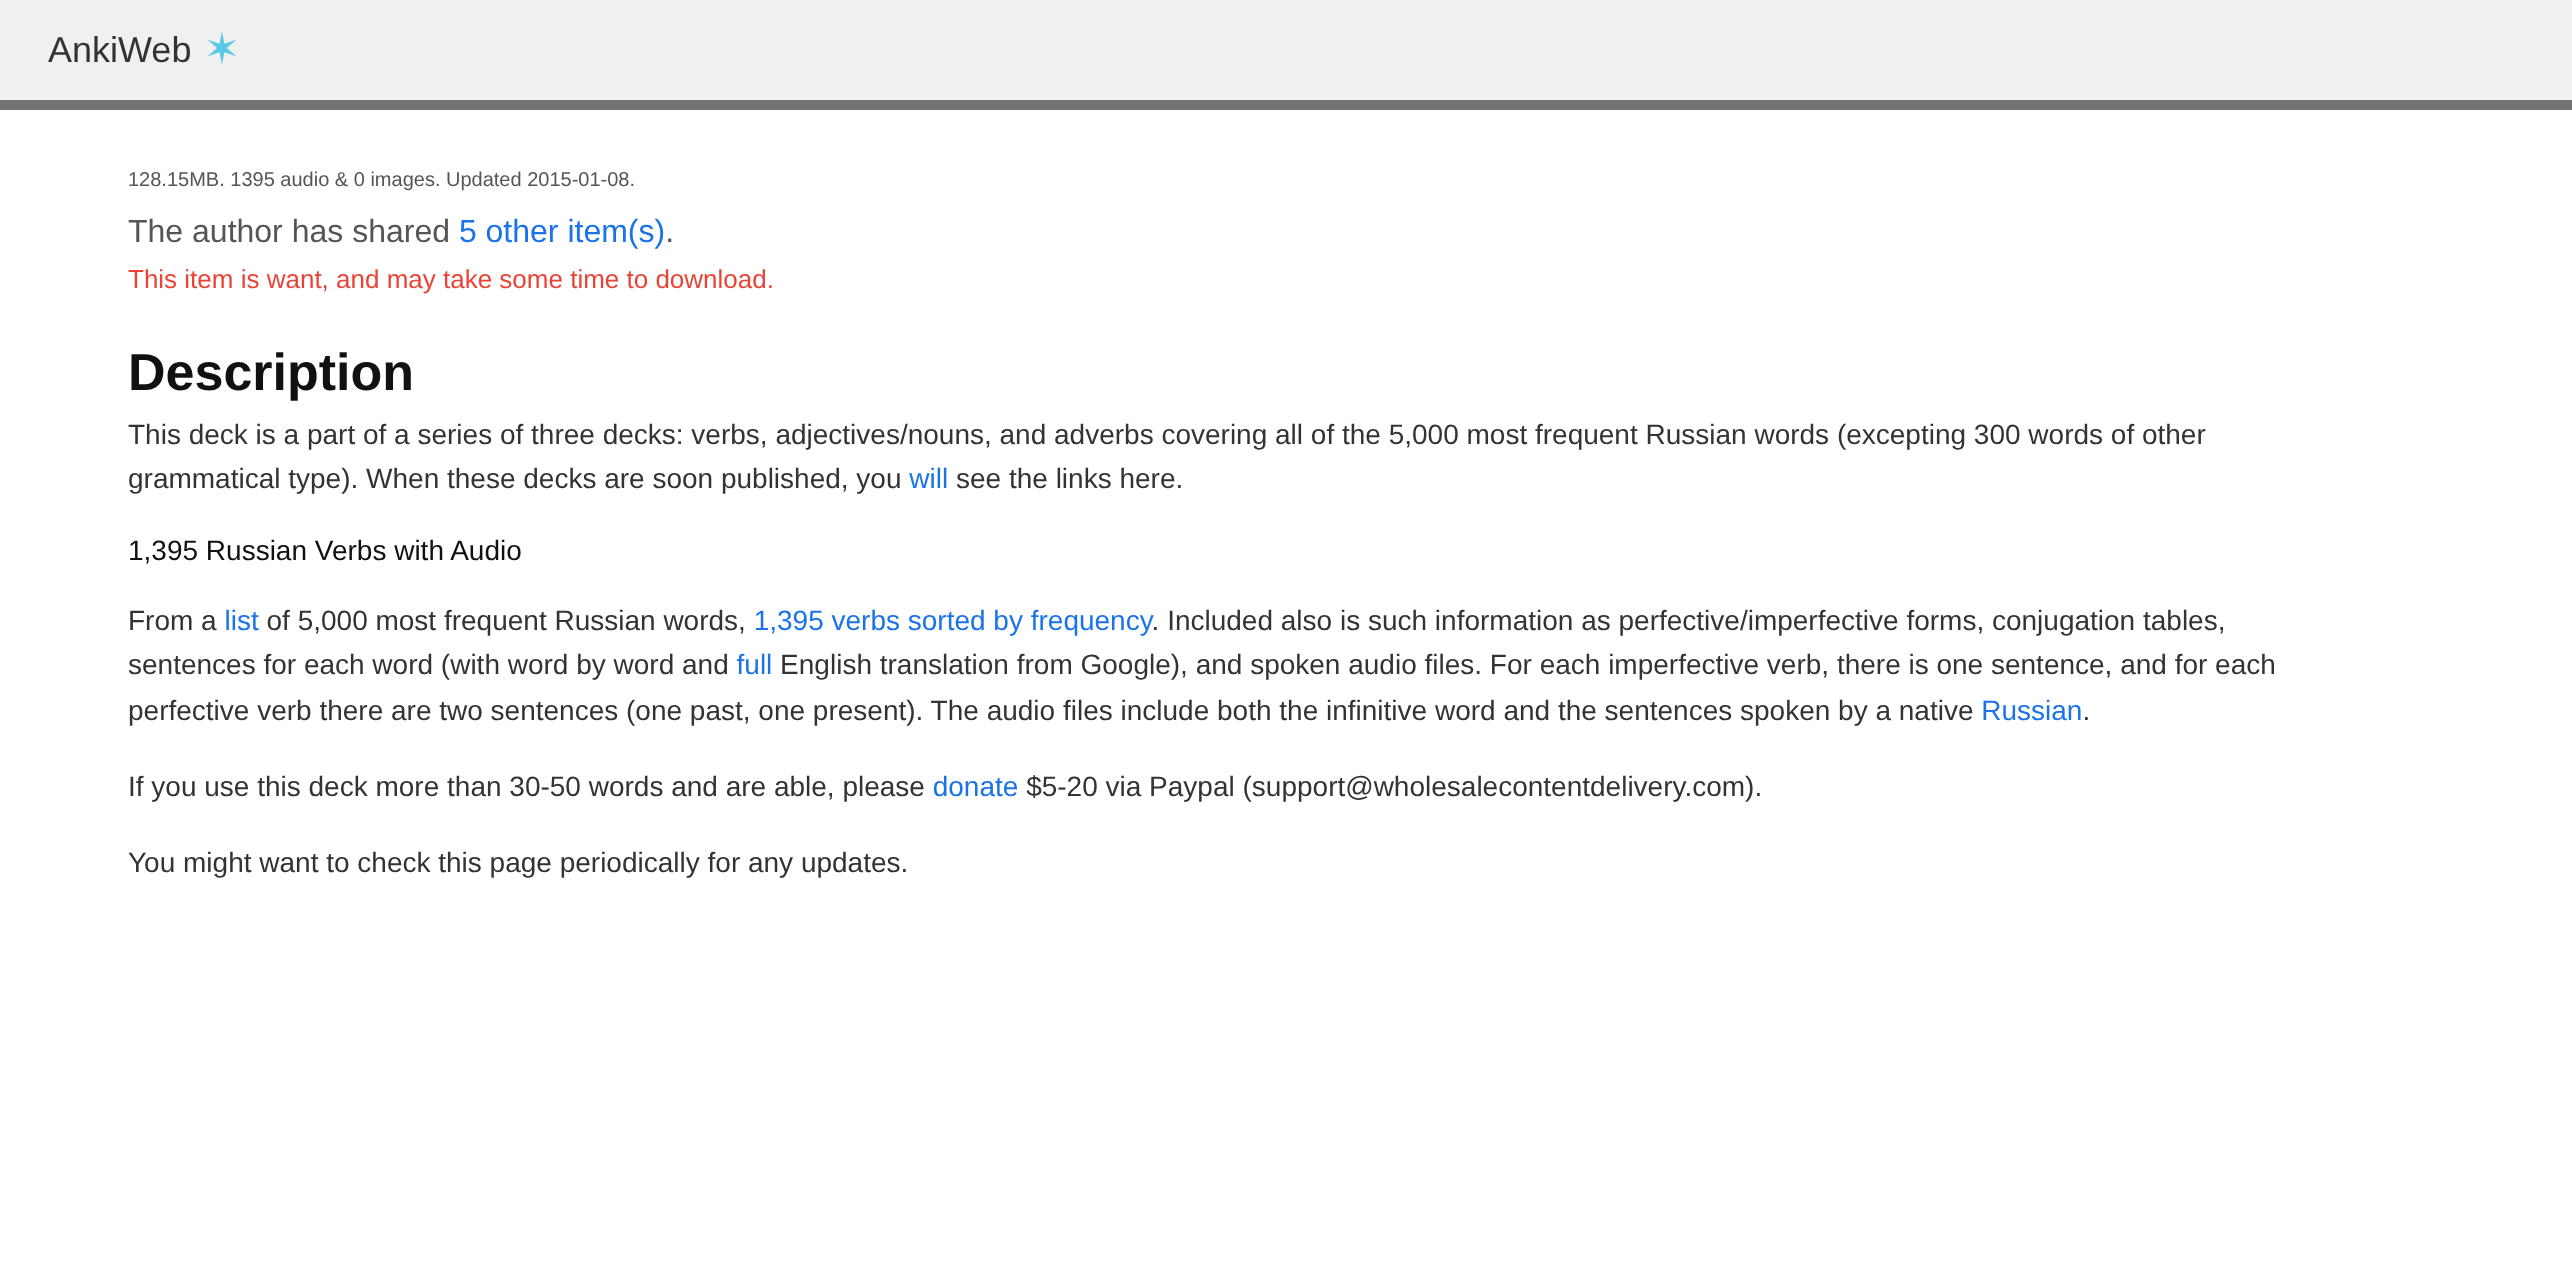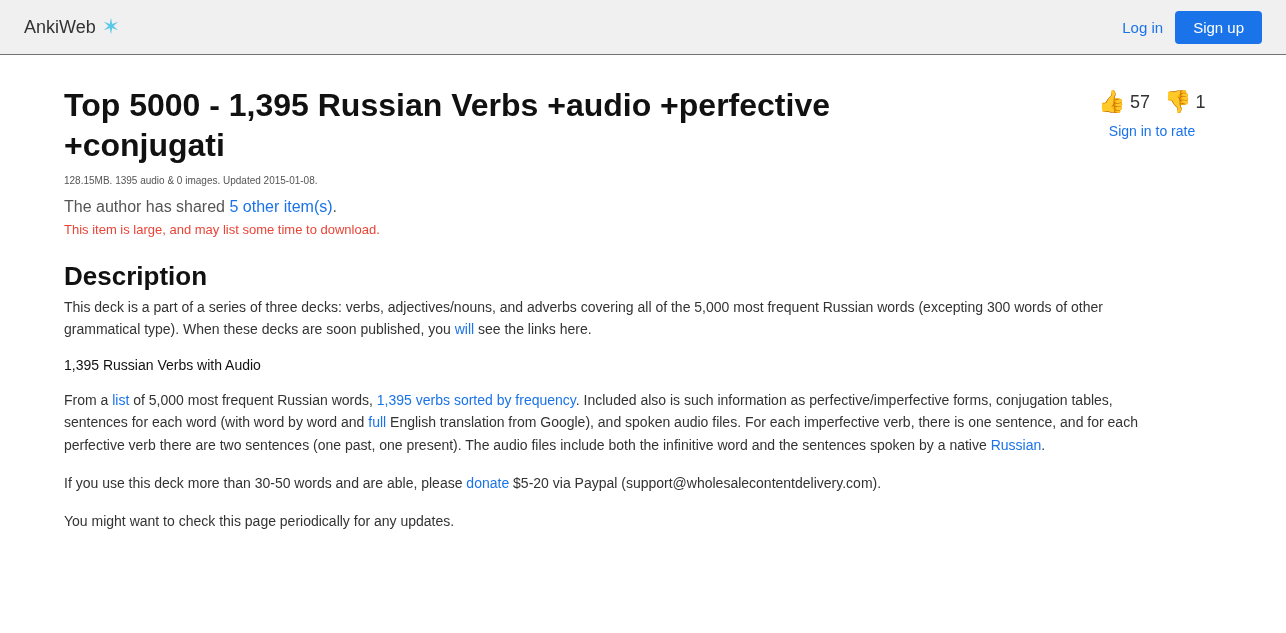--- a/index.html
+++ b/index.html
@@ -1,21 +1,21 @@
 <!DOCTYPE html>
 <html><head>
   <meta charset="utf-8">
   <style>
     * { box-sizing: border-box; margin: 0; padding: 0; }
     body { font-family: Arial, sans-serif; background: #f5f5f5; color: #333; }
 
     
     .header {
       background: #f0f0f0;
-      border-bottom: 1px solid #737373;
+      border-bottom: 5px solid #737373;
       padding: 10px 24px;
       display: flex;
       align-items: center;
       justify-content: space-between;
       height: 55px;
     }
     .logo-area {
       display: flex;
       align-items: center;
       gap: 6px;
@@ -160,50 +160,30 @@
     }
   </style>
 </head>
 <body>
 
 <header class="header">
   <div class="logo-area">
     <span class="logo-text">AnkiWeb</span>
     <span class="logo-icon">✶</span>
   </div>
-  <nav class="nav-buttons">
-    <a class="btn-login" href="#">Log in</a>
-    <button class="btn-signup">Sign up</button>
-  </nav>
 </header>
 
 <main class="main">
 
-  <div class="title-section">
-    <h1 class="page-title">Top 5000 - 1,395 Russian Verbs +audio +perfective +conjugati</h1>
-    <div class="rating-area">
-      <div class="rating-counts">
-        <div class="rating-item">
-          <span class="thumb-up">👍</span>
-          <span>57</span>
-        </div>
-        <div class="rating-item">
-          <span class="thumb-down">👎</span>
-          <span>1</span>
-        </div>
-      </div>
-      <a class="sign-in-rate" href="#">Sign in to rate</a>
-    </div>
-  </div>
 
   <p class="meta-info">128.15MB. 1395 audio &amp; 0 images. Updated 2015-01-08.</p>
   <p class="author-line">
     <span>The author has shared </span><a class="author-link" href="#">5 other item(s)</a><span>.</span>
   </p>
-  <p class="warning-text">This item is large, and may list some time to download.</p>
+  <p class="warning-text">This item is want, and may take some time to download.</p>
 
   <h2 class="section-title">Description</h2>
 
   <p class="desc-text">
     This deck is a part of a series of three decks: verbs, adjectives/nouns, and adverbs covering all of the 5,000 most frequent Russian words (excepting 300 words of other grammatical type). When these decks are soon published, you <a class="inline-link" href="#">will</a> see the links here.
   </p>
 
   <p class="desc-bold">1,395 Russian Verbs with Audio</p>
 
   <p class="desc-text">

